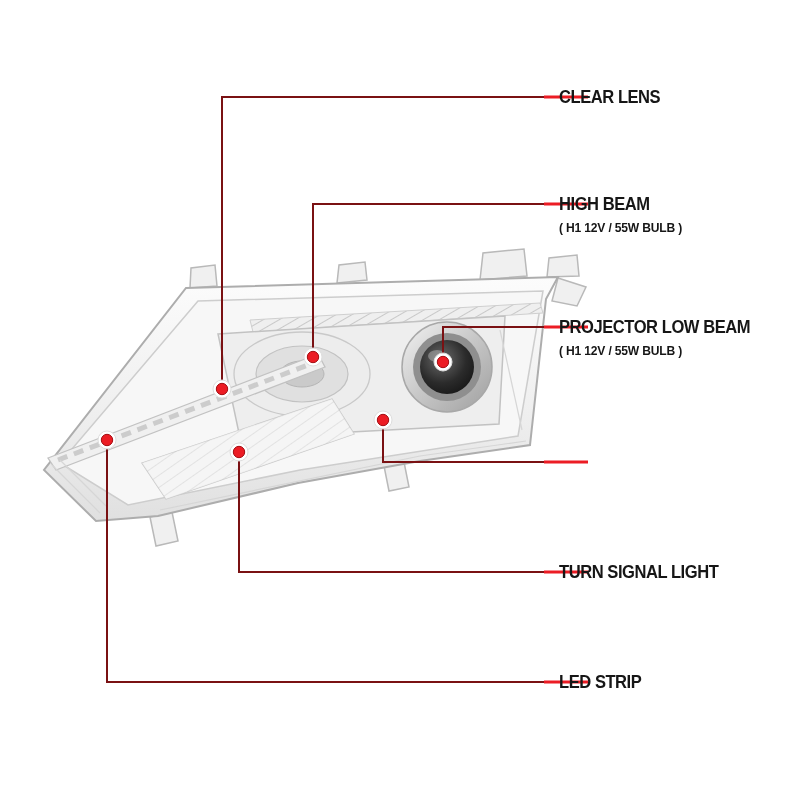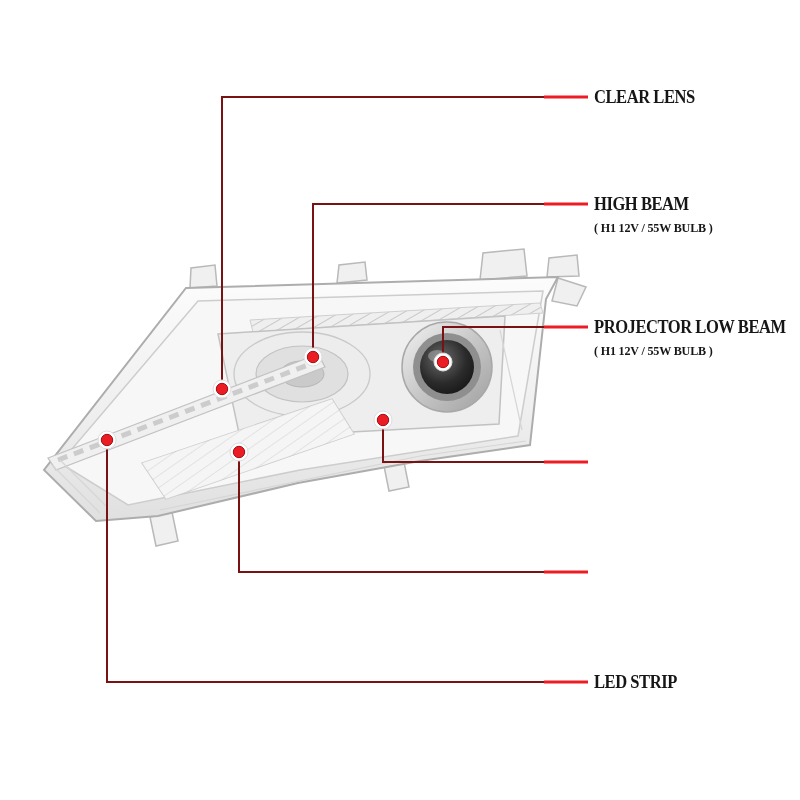--- a/index.html
+++ b/index.html
@@ -19,21 +19,21 @@
   .part{fill:#f0f0f0;stroke:#b9b9b9;stroke-width:1.5;}
   .innerline{fill:#f7f7f7;stroke:#cdcdcd;stroke-width:1.5;}
   .reflector{fill:#eeeeee;stroke:#c2c2c2;stroke-width:1.5;}
   .thin{fill:none;stroke:#d6d6d6;stroke-width:1.2;}
   
   .connector{fill:none;stroke:var(--line);stroke-width:2;}
   .tick{stroke:var(--accent);stroke-width:3;}
   .dot-ring{fill:#ffffff;stroke:#dedede;stroke-width:1;}
   .dot{fill:var(--accent);stroke:#a40d12;stroke-width:1;}
   
-  .callout{position:absolute;left:594px;color:var(--text);font-family:Liberation Serif, serif;}
+  .callout{position:absolute;left:559px;color:var(--text);}
   .callout .t{
     font-size:18px;font-weight:bold;line-height:19px;letter-spacing:-0.5px;
     transform:scaleX(0.92);transform-origin:left center;white-space:nowrap;
   }
   .callout .s{
     font-size:13px;font-weight:bold;line-height:14px;margin-top:7px;letter-spacing:-0.2px;
     transform:scaleX(0.93);transform-origin:left center;white-space:nowrap;
   }
 </style>
 </head>
@@ -170,18 +170,21 @@
     <div class="t">HIGH BEAM</div>
     <div class="s">( H1 12V / 55W BULB )</div>
   </div>
 
   <div class="callout" style="top:318px">
     <div class="t">PROJECTOR LOW BEAM</div>
     <div class="s">( H1 12V / 55W BULB )</div>
   </div>
 
 
+  <div class="callout" style="top:563px">
+    <div class="t">TURN SIGNAL LIGHT</div>
+  </div>
 
   <div class="callout" style="top:673px">
     <div class="t">LED STRIP</div>
   </div>
 
 </div>
 
 </body></html>

